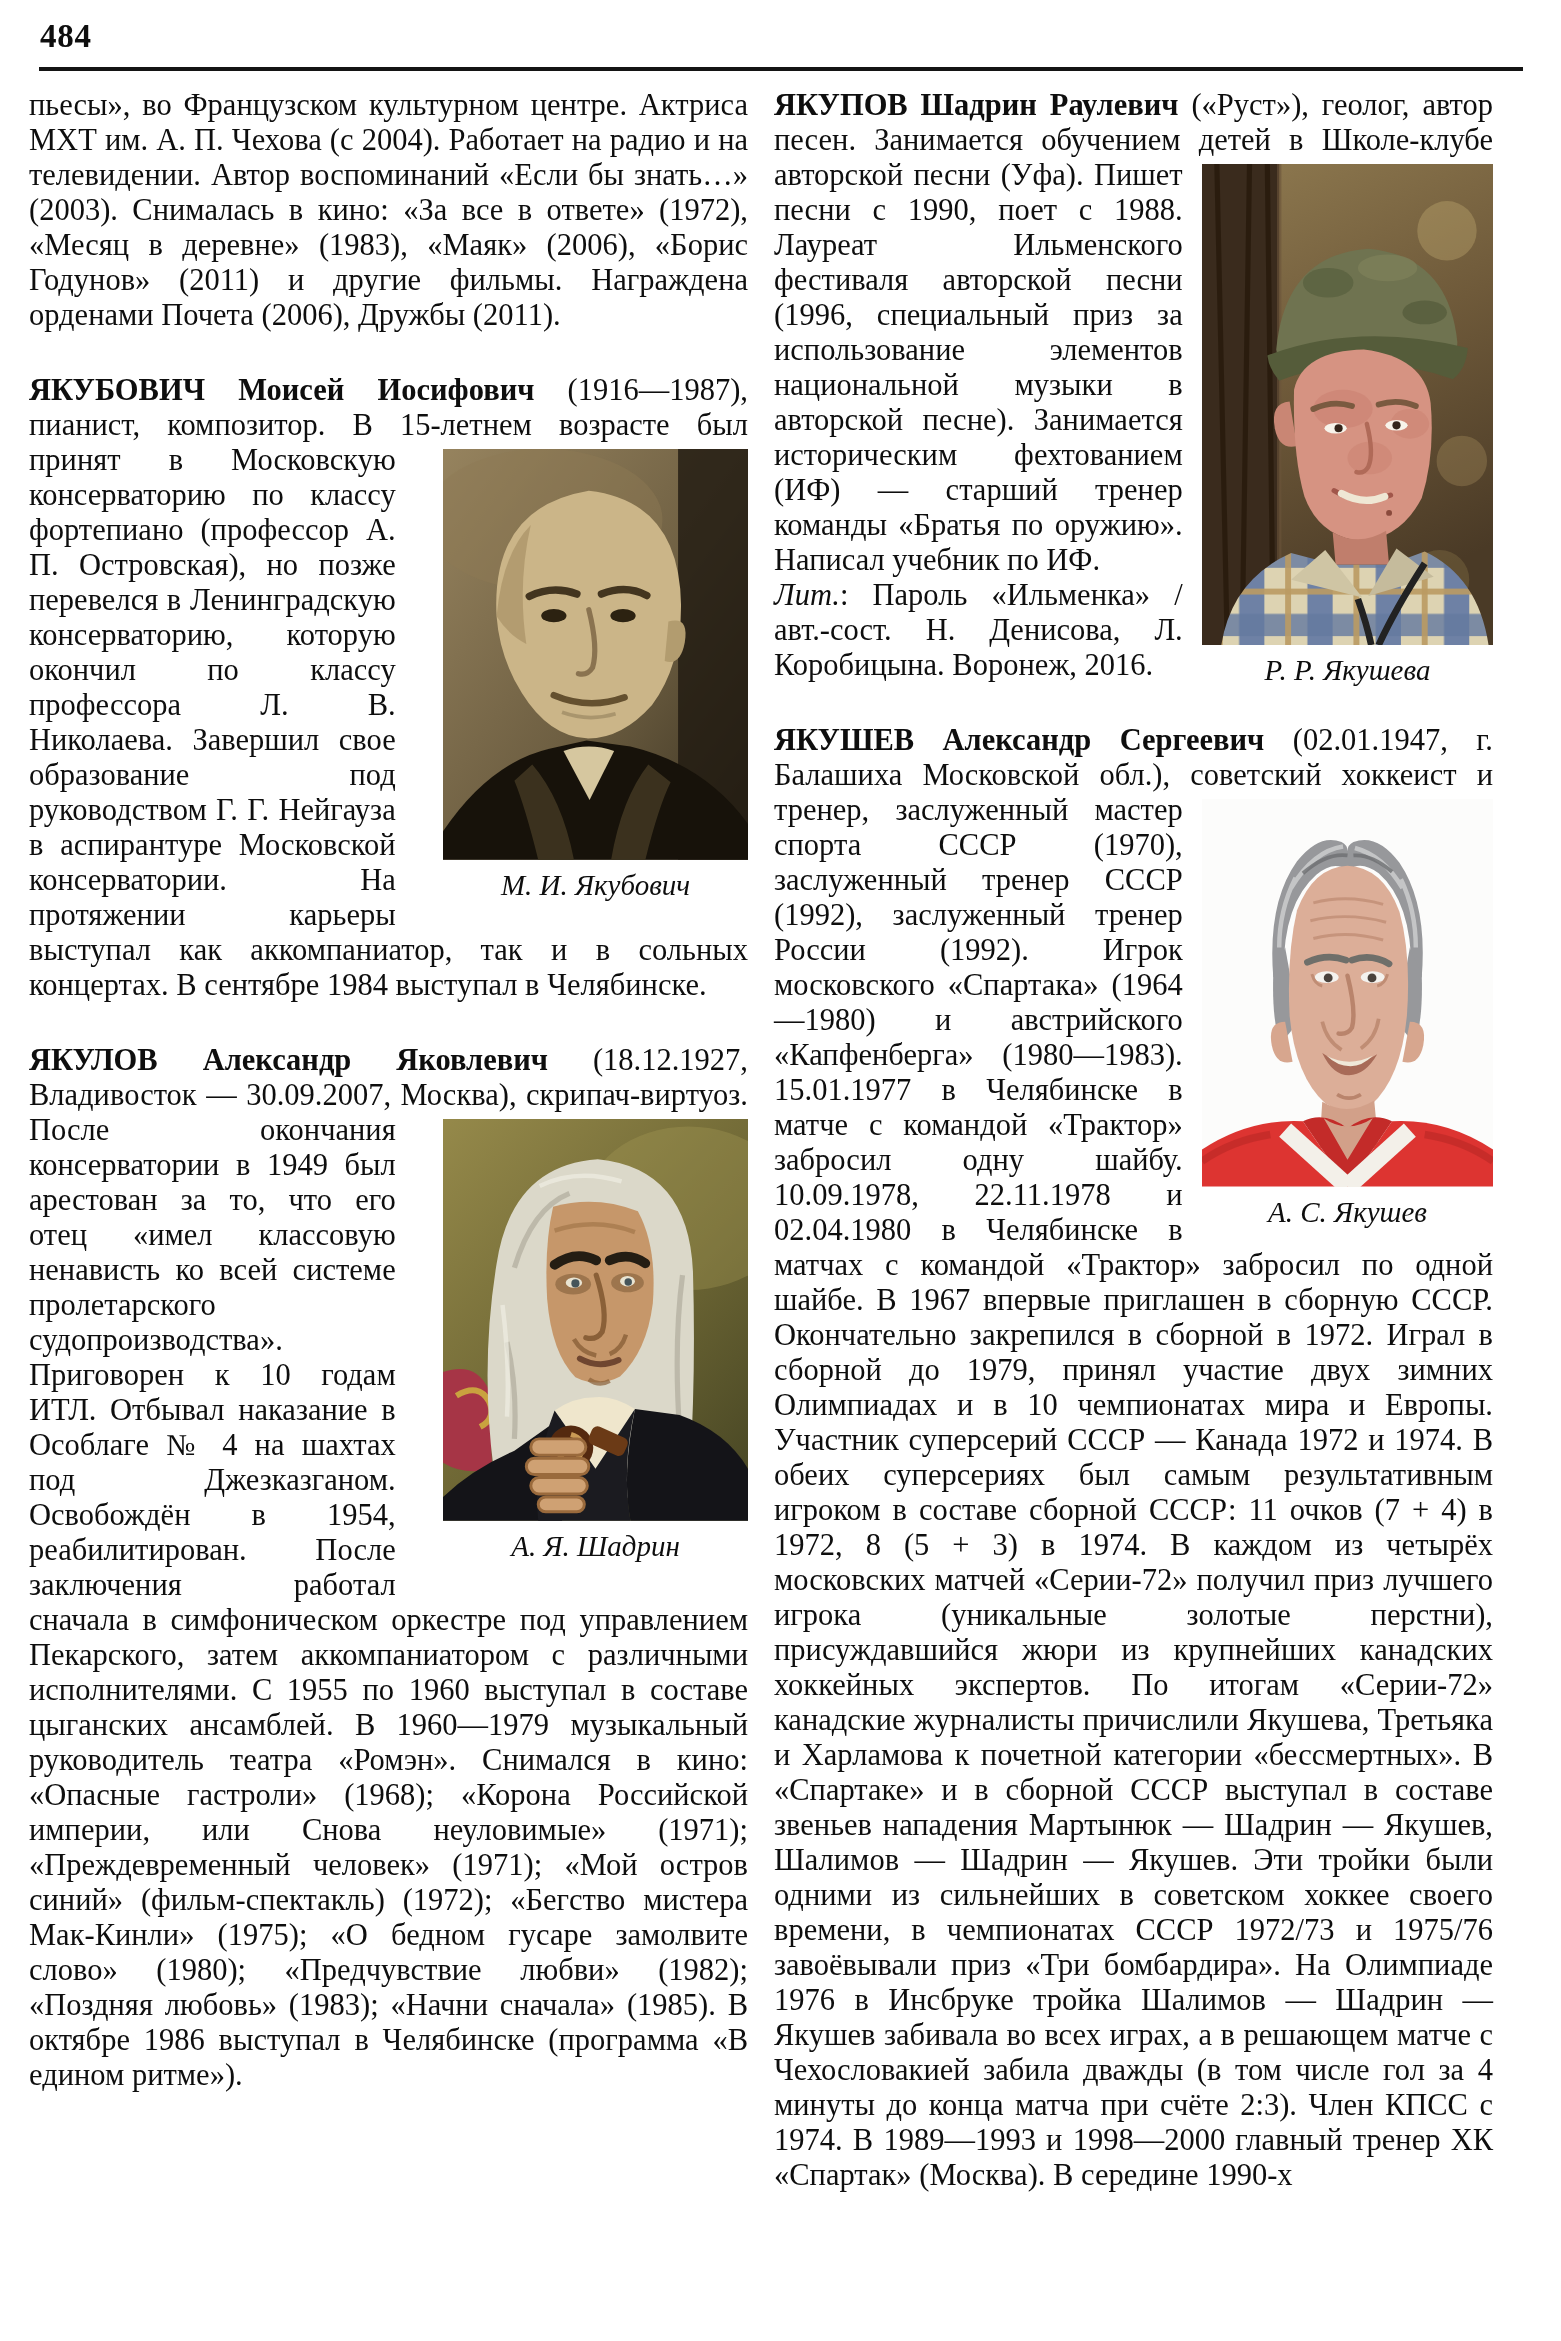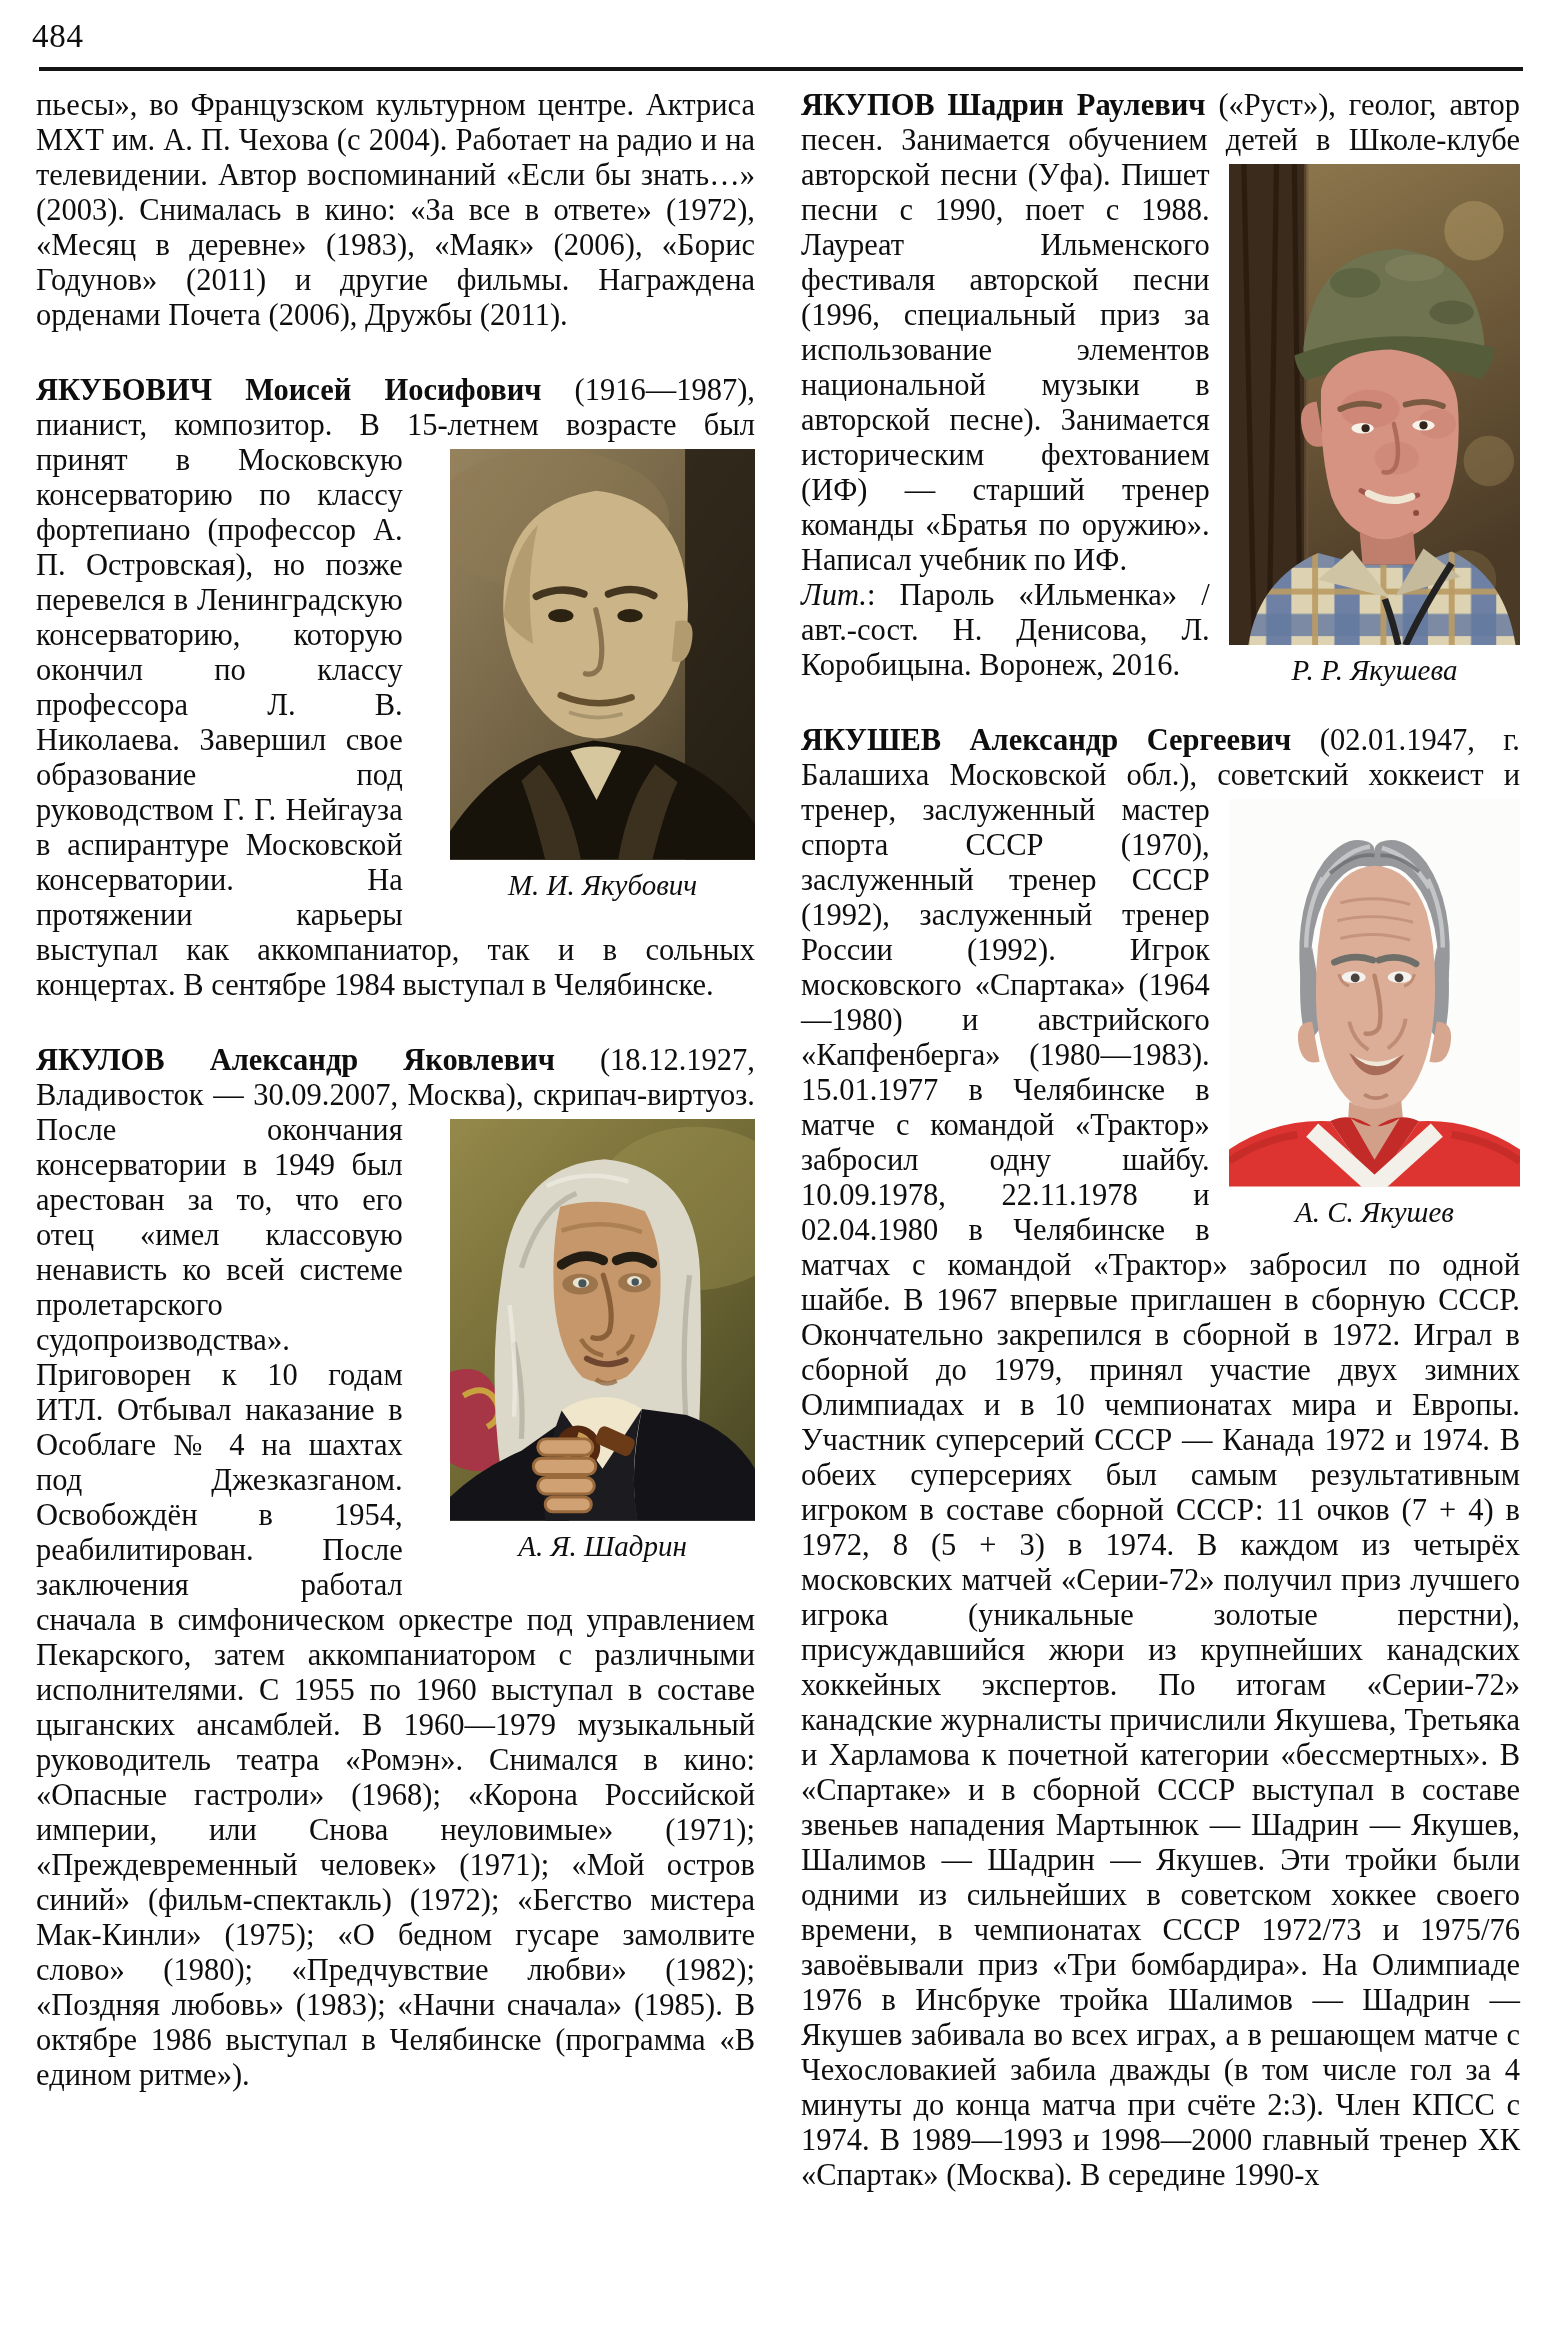--- a/index.html
+++ b/index.html
@@ -2,30 +2,30 @@
 <html lang="ru" style="font-size:12px"><head>
 <meta charset="utf-8">
 <style>
   html,body { margin:0; padding:0; background:#ffffff; }
   .page {
     position:relative; width:1561px; height:2342px; overflow:hidden;
     background:#ffffff; color:#0e0e0e;
     font-family:"Liberation Serif","DejaVu Serif",serif;
   }
   .page-number {
-    position:absolute; left:32px; top:18px;
-    font-size:33px; font-weight:normal; letter-spacing:0.7px;
+    position:absolute; left:40px; top:18px;
+    font-size:33px; font-weight:bold; letter-spacing:0.7px;
   }
   .header-rule {
     position:absolute; left:39px; top:67px; width:1484px; height:3.7px;
     background:#141414; border:none; margin:0;
   }
   .columns {
-    position:absolute; left:36px; top:88px; width:1484px;
-    display:flex; gap:46px;
+    position:absolute; left:29px; top:88px; width:1484px;
+    display:flex; gap:26px;
   }
   .col {
     width:719px; text-align:justify;
     font-size:30.5px; line-height:35px;
   }
   .col p { margin:0; }
   p.article { margin-top:40px; }
   .headword { font-weight:bold; }
   .lit-label { font-style:italic; }
   .fig { float:right; margin:6px 0 13.4px 19.3px; }

